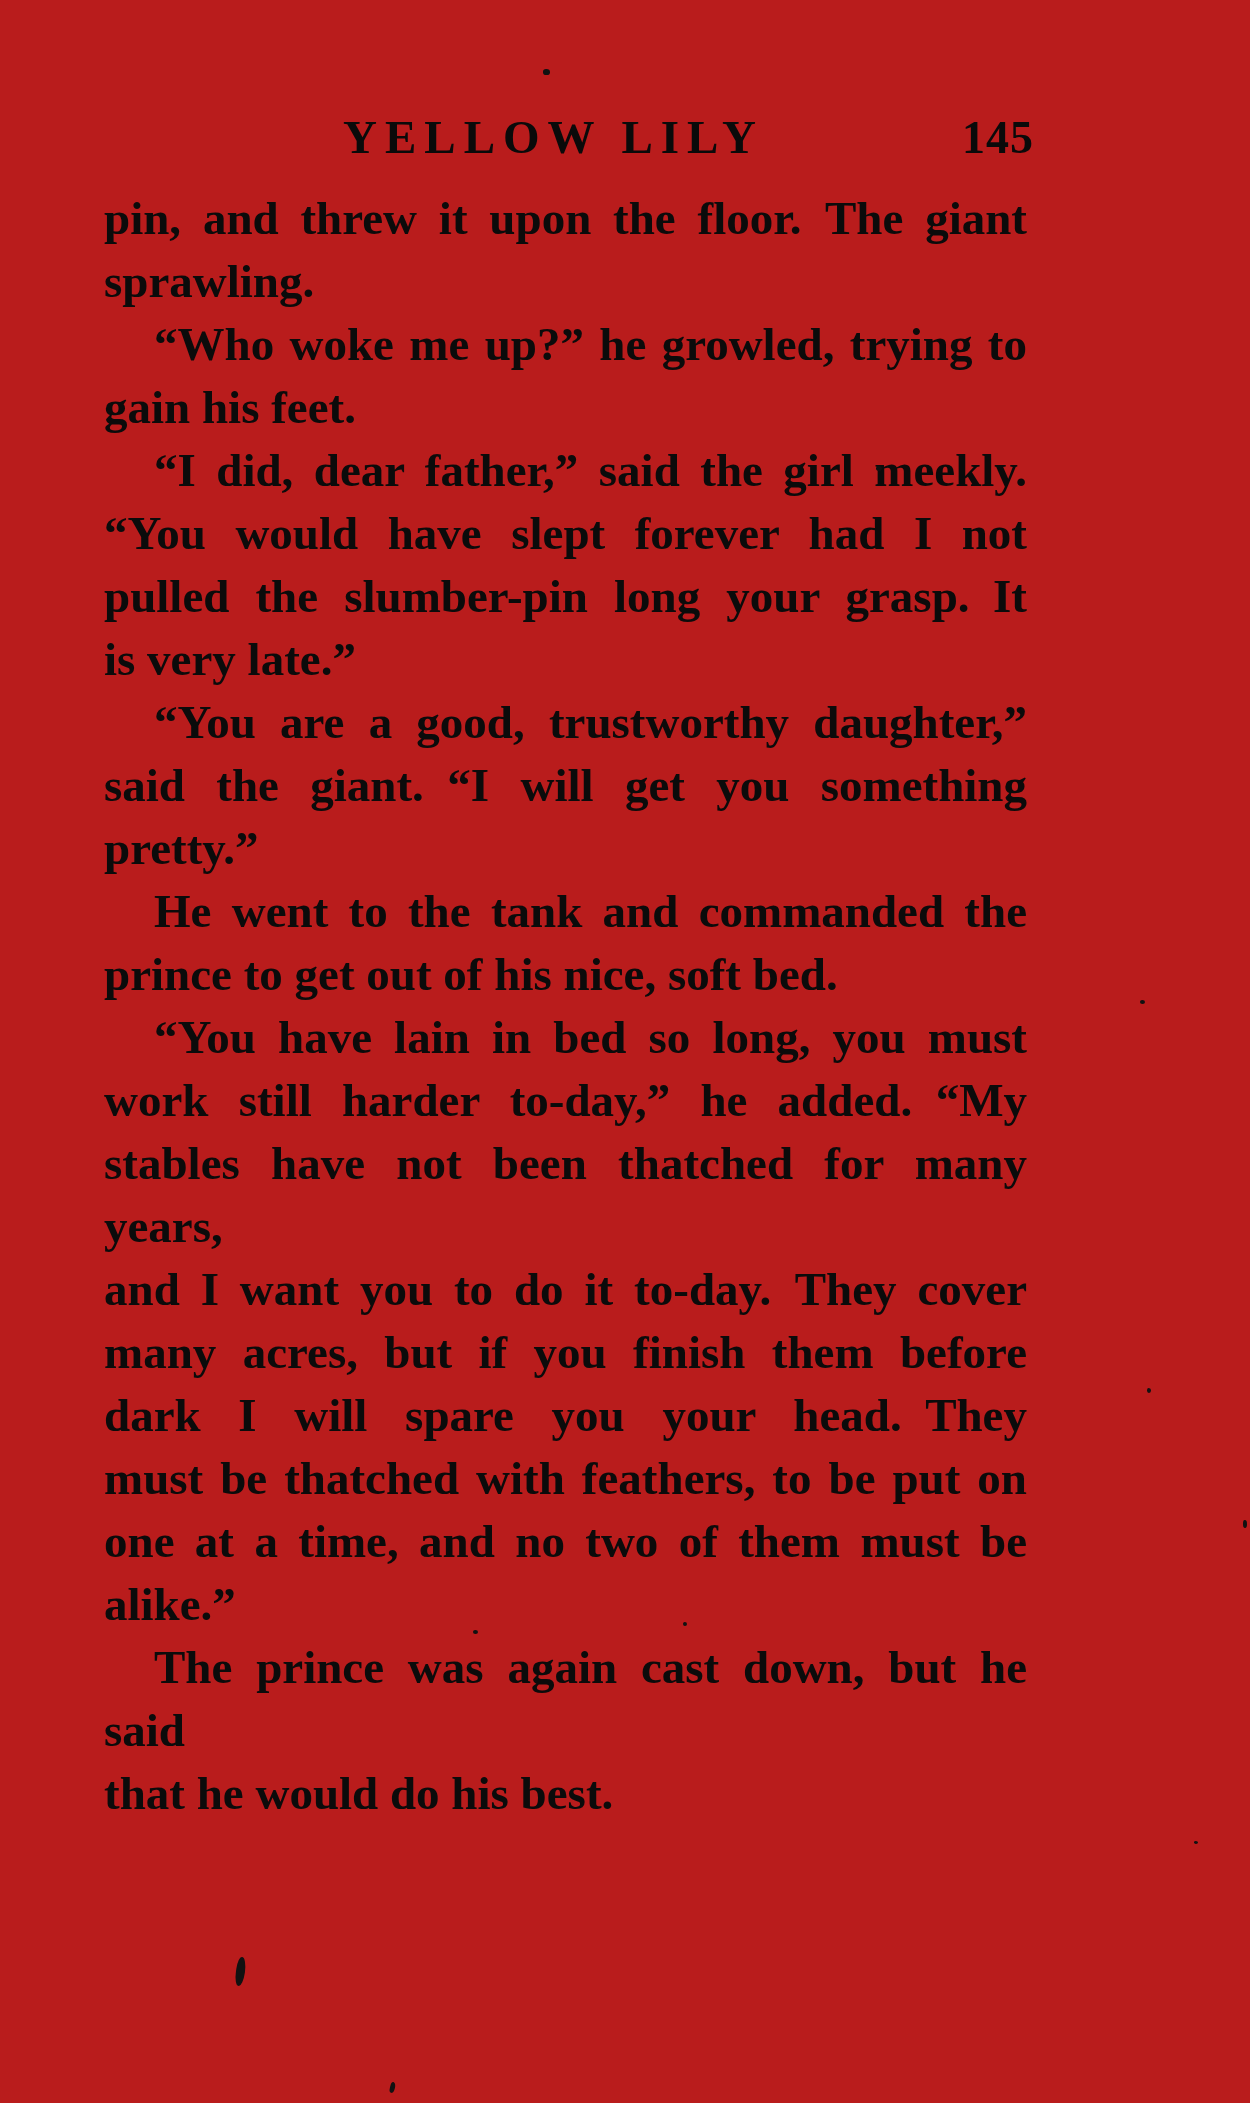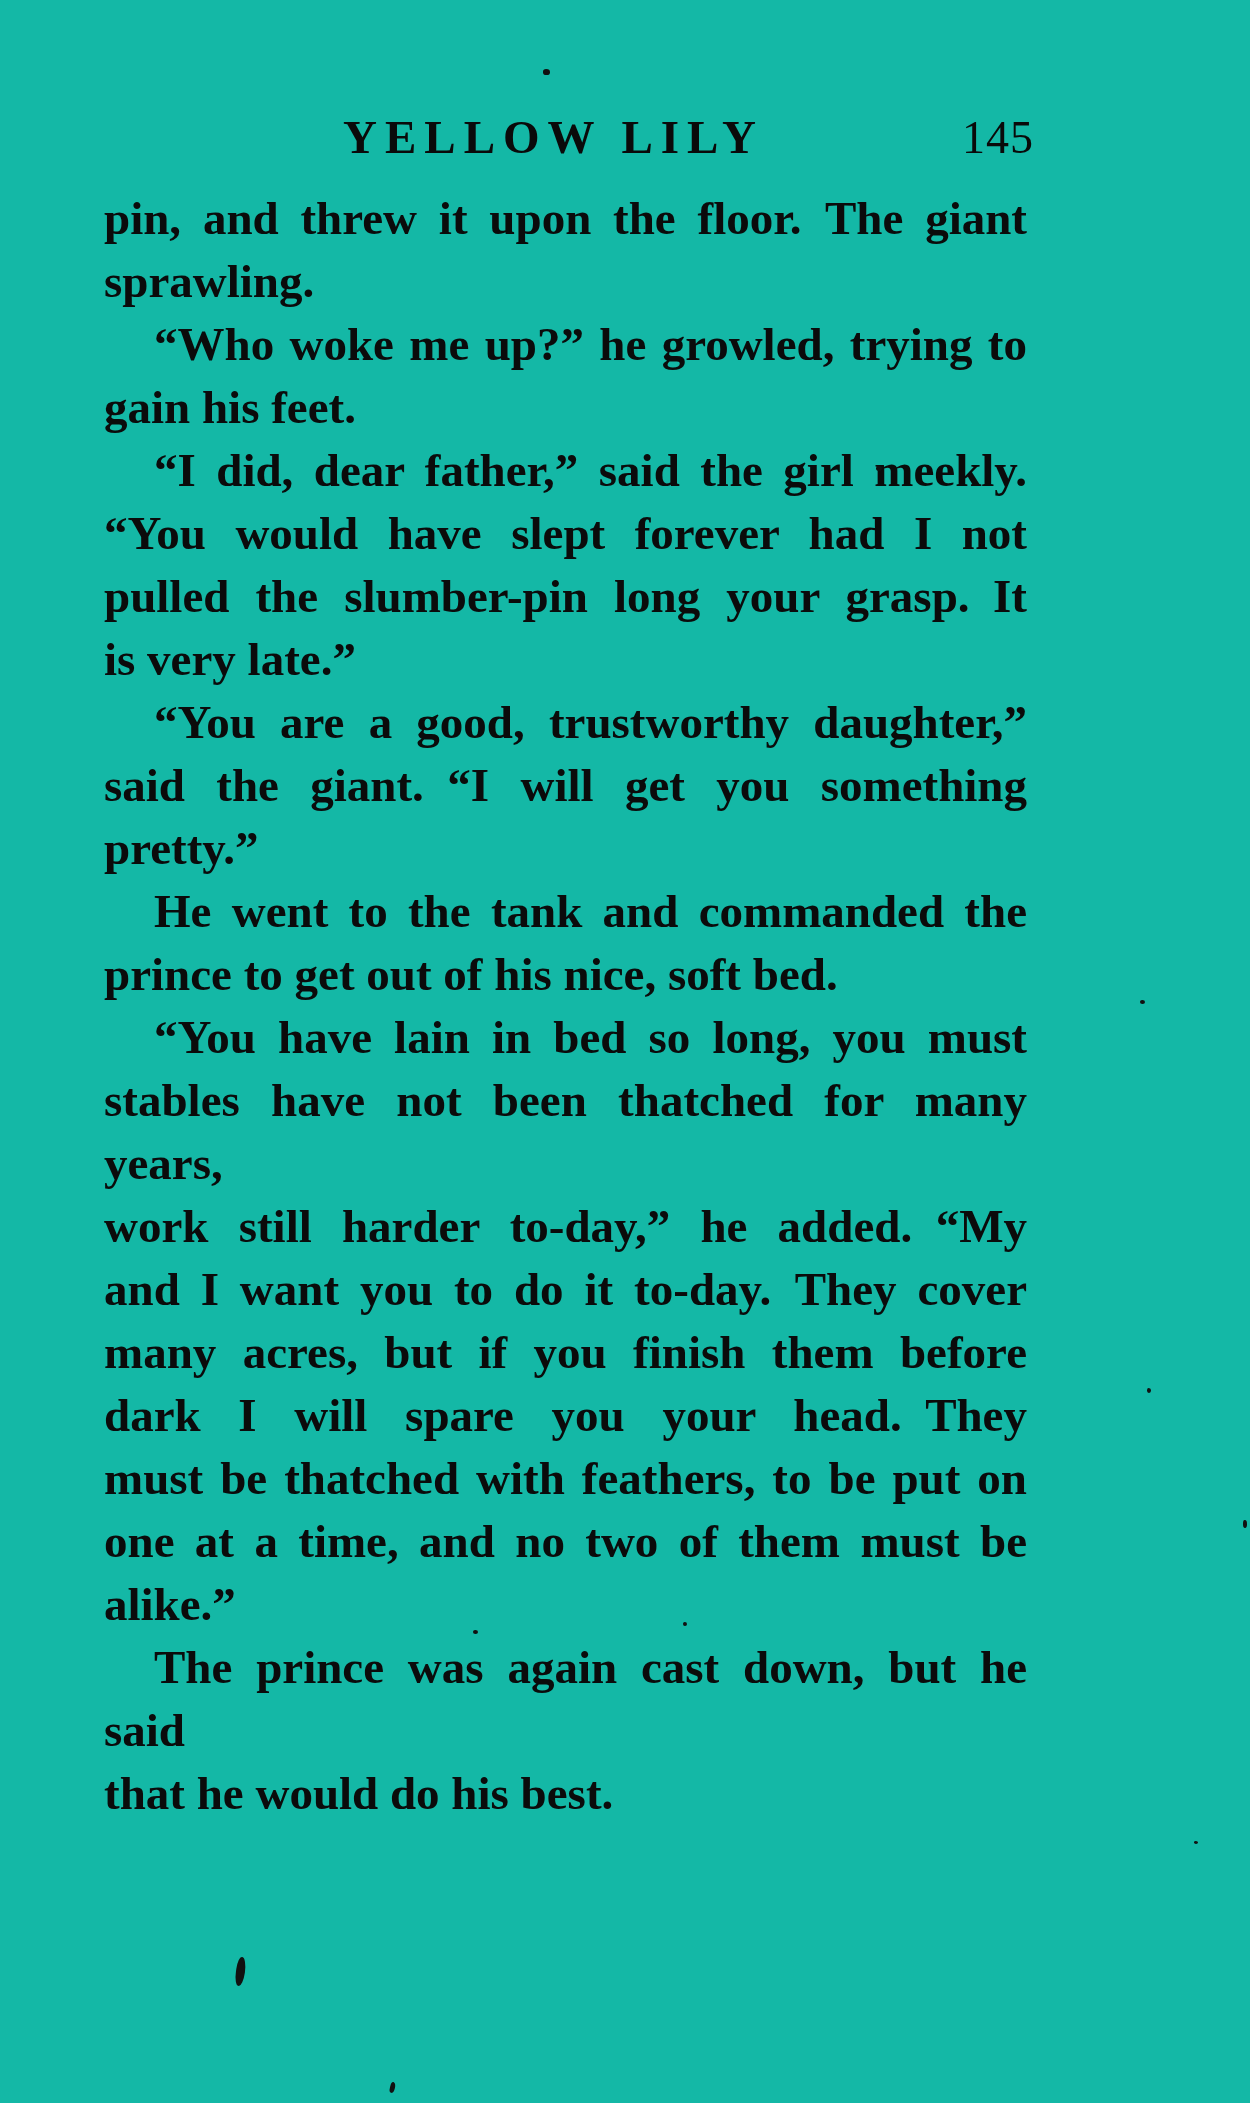--- a/index.html
+++ b/index.html
@@ -7,21 +7,21 @@
     width: 1250px;
     height: 2103px;
     background: #ffffff;
     position: relative;
     overflow: hidden;
     font-family: "Liberation Serif", serif;
   }
   .page {
     position: absolute;
     inset: 0;
-    background: #14b8a6;
+    background: #b91c1c;
   }
   .running-head {
     position: absolute;
     top: 111px;
     left: 343px;
     width: 691px;
     display: flex;
     justify-content: space-between;
     align-items: baseline;
     color: #0a0a0a;
@@ -29,21 +29,21 @@
   .running-head .title {
     font-size: 47px;
     line-height: 52px;
     font-weight: 700;
     letter-spacing: 8px;
     white-space: nowrap;
   }
   .running-head .folio {
     font-size: 46px;
     line-height: 52px;
-    font-weight: 400;
+    font-weight: 700;
     letter-spacing: 1px;
   }
   .text-block {
     position: absolute;
     left: 75px;
     top: 187px;
     width: 952px;
     color: #0b0b0b;
     font-weight: 700;
     font-size: 47px;
@@ -96,22 +96,22 @@
         <div class="line indent">“You are a good, trustworthy daughter,”</div>
         <div class="line">said the giant. “I will get you something</div>
         <div class="line last">pretty.”</div>
       </div>
       <div class="paragraph">
         <div class="line indent">He went to the tank and commanded the</div>
         <div class="line last">prince to get out of his nice, soft bed.</div>
       </div>
       <div class="paragraph">
         <div class="line indent">“You have lain in bed so long, you must</div>
+        <div class="line">work still harder to-day,” he added. “My</div>
         <div class="line">stables have not been thatched for many years,</div>
-        <div class="line">work still harder to-day,” he added. “My</div>
         <div class="line">and I want you to do it to-day. They cover</div>
         <div class="line">many acres, but if you finish them before</div>
         <div class="line">dark I will spare you your head. They</div>
         <div class="line">must be thatched with feathers, to be put on</div>
         <div class="line">one at a time, and no two of them must be</div>
         <div class="line last">alike.”</div>
       </div>
       <div class="paragraph">
         <div class="line indent">The prince was again cast down, but he said</div>
         <div class="line last">that he would do his best.</div>

